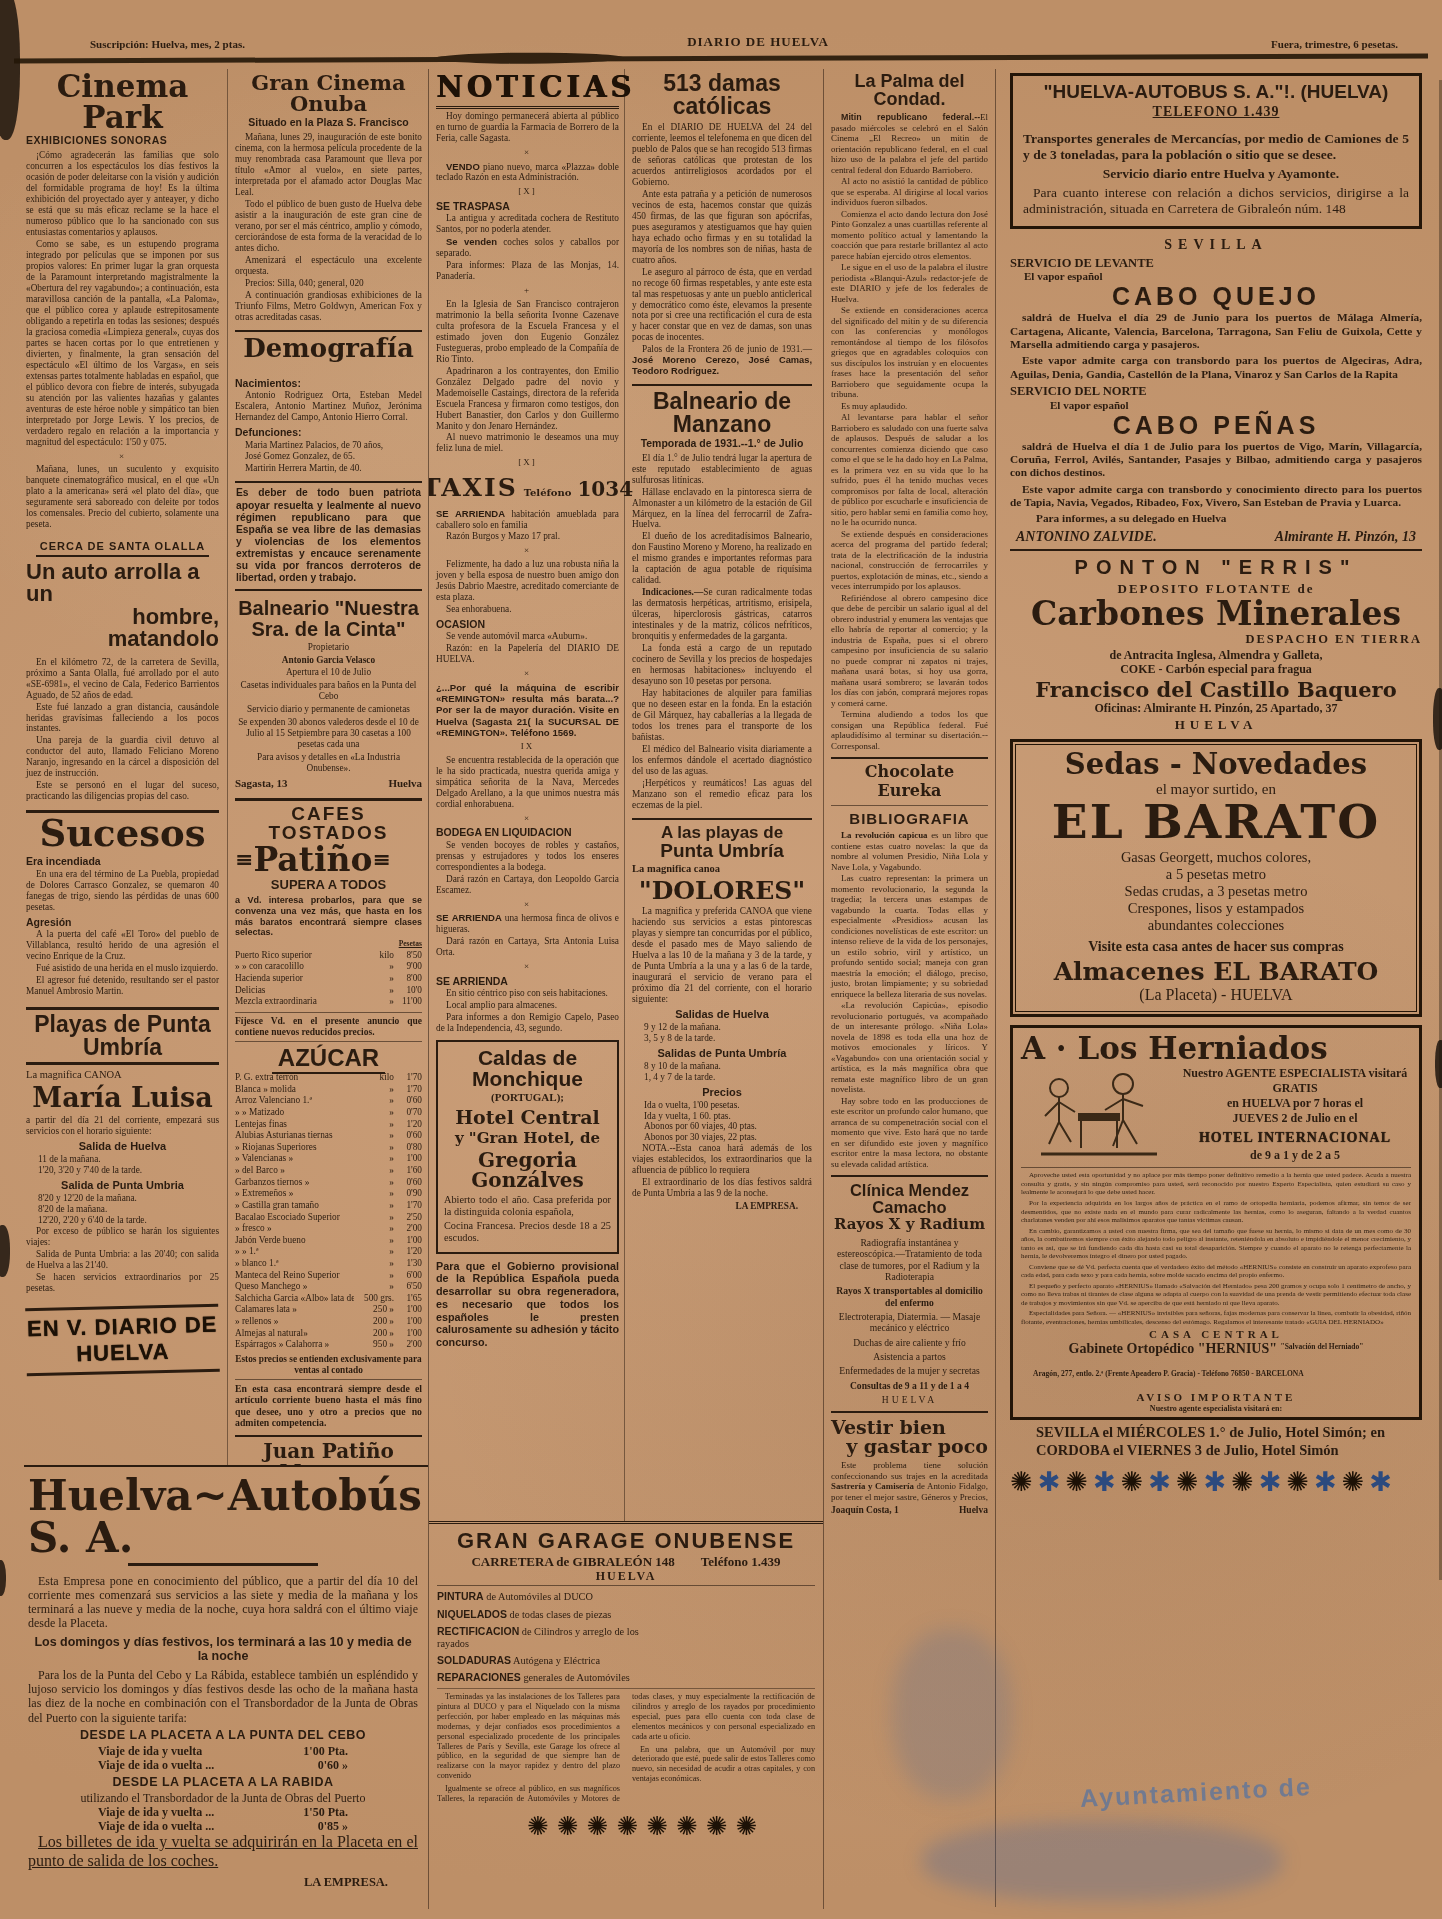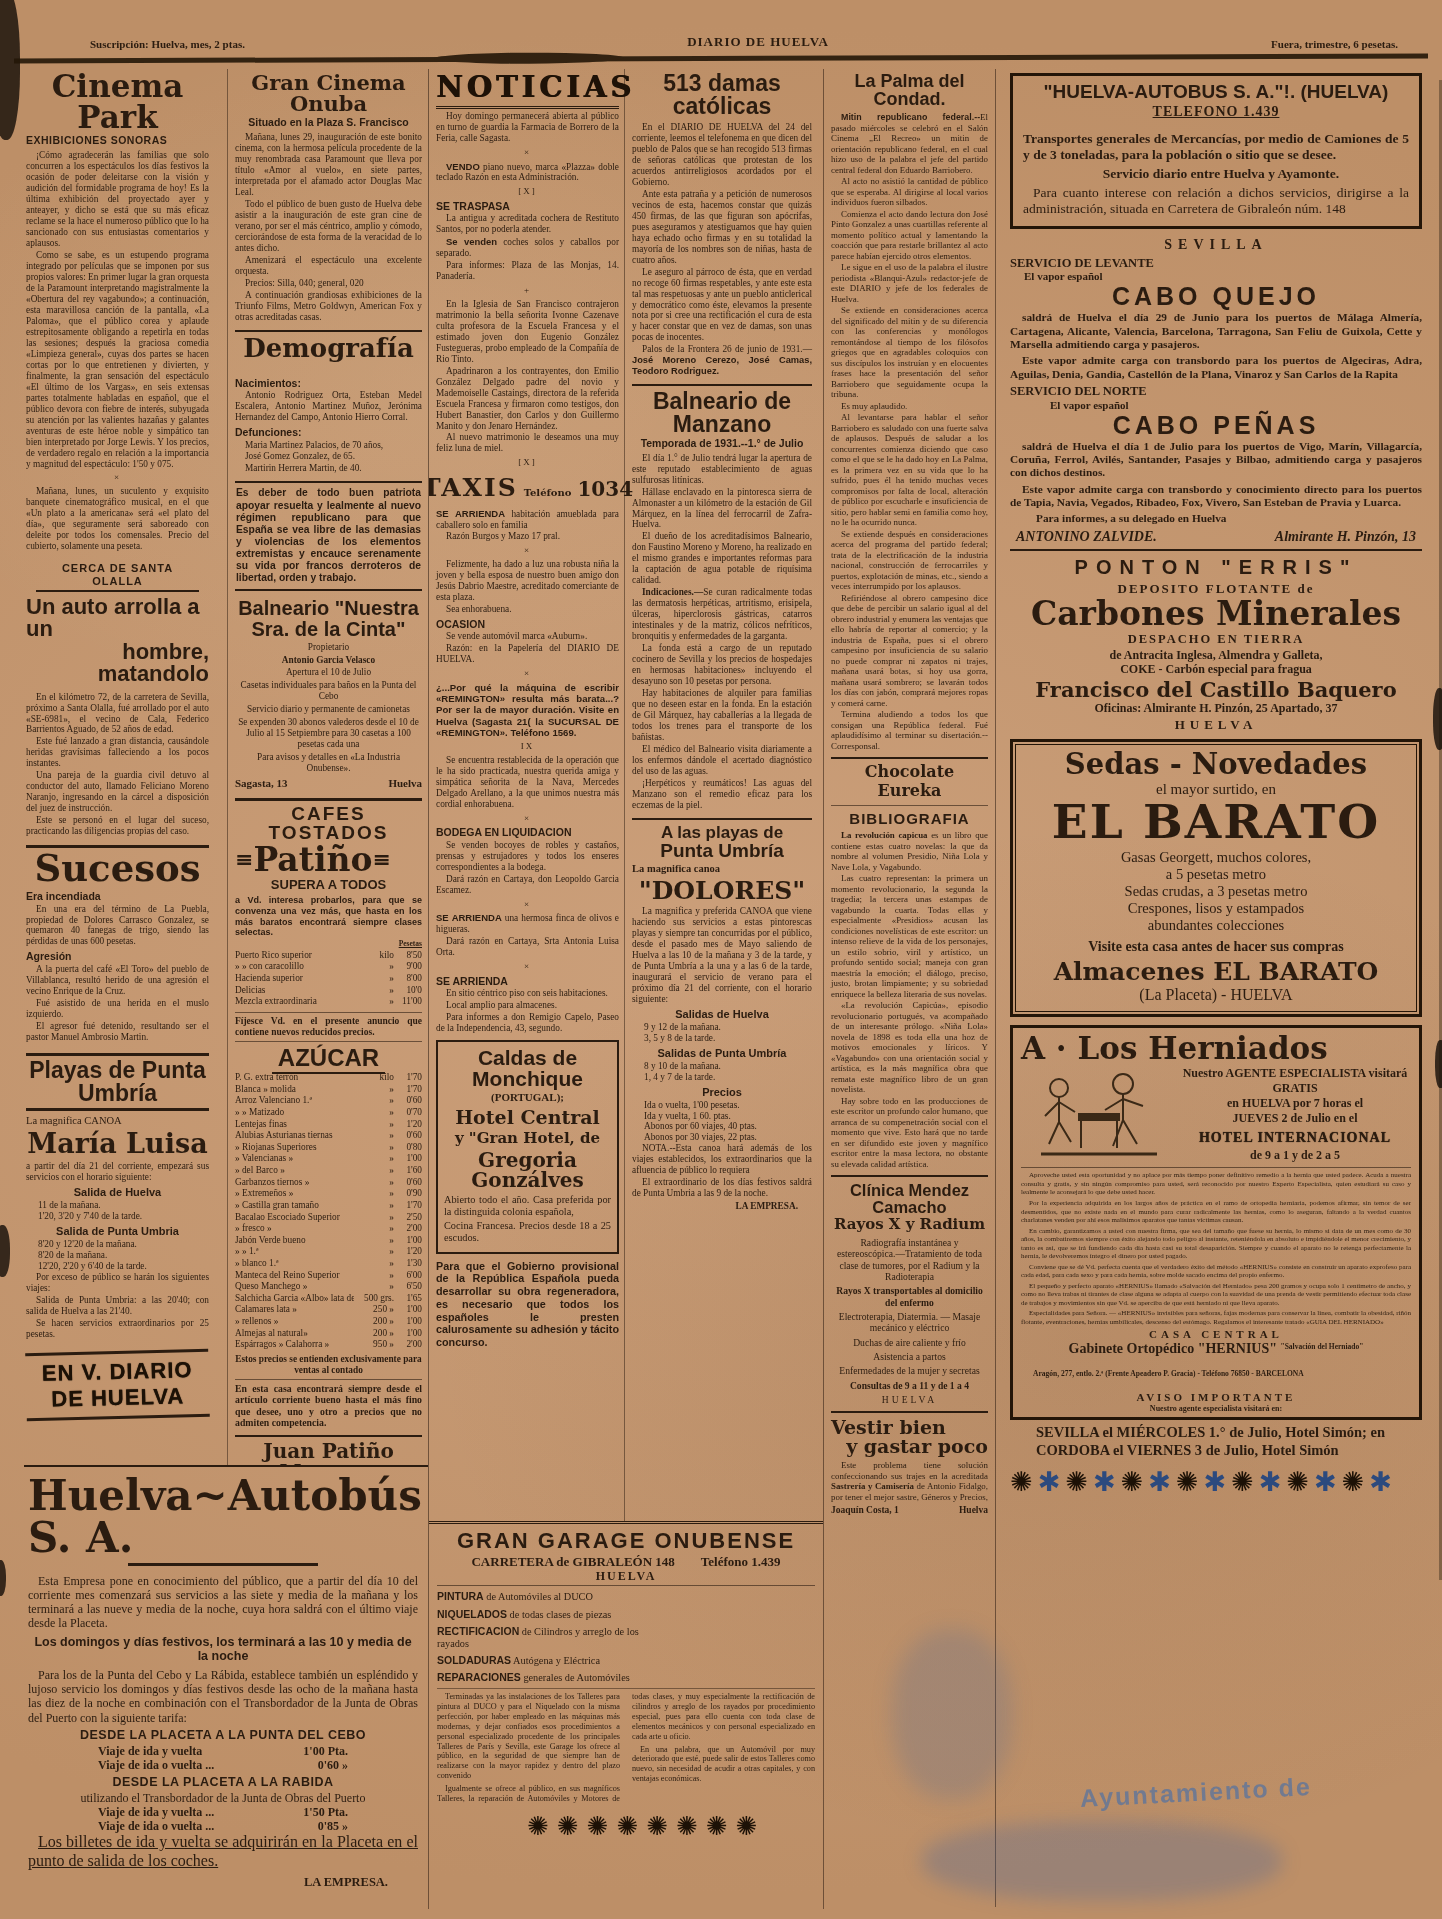--- a/index.html
+++ b/index.html
@@ -11,21 +11,21 @@
     color:#2b1c10;font-family:"Liberation Serif",serif;}
   .mark{position:absolute;background:#17100a;opacity:.82;border-radius:45%;}
   .masthead{display:flex;justify-content:space-between;align-items:flex-end;padding:34px 44px 4px 90px;font-size:11px;font-weight:bold;}
   .mast-title{font-size:13px;letter-spacing:1px;}
   .mast-rule{position:relative;height:5px;background:#241708;margin:2px 14px 0;transform:rotate(-.2deg);opacity:.9;}
   .mast-rule .blot{position:absolute;left:420px;top:-4px;width:190px;height:11px;background:#241708;border-radius:50%;}
   .cols{position:relative;display:flex;align-items:flex-start;padding:8px 8px 0 24px;height:1840px;overflow:hidden;font-size:9.3px;line-height:1.18;}
   .col{box-sizing:border-box;}
   .wrapL{flex:none;width:404px;border-right:1px solid rgba(43,28,16,.55);}
   .rowL{display:flex;height:1396px;overflow:hidden;}
-  .c1{width:204px;padding:0 18px 0 2px;border-right:1px solid rgba(43,28,16,.5);}
+  .c1{width:204px;padding:0 8px 0 2px;border-right:1px solid rgba(43,28,16,.5);}
   .c2{width:198px;padding:0 4px 0 7px;}
   .autobus{height:438px;overflow:hidden;border-top:2px solid #2b1c10;padding:6px 10px 0 4px;}
   .wrapM{flex:none;width:394px;border-right:1px solid rgba(43,28,16,.55);}
   .rowM{display:flex;height:1452px;overflow:hidden;}
   .c3{width:196px;padding:0 5px 0 7px;border-right:1px solid rgba(43,28,16,.5);}
   .c4{width:192px;padding:0 5px 0 7px;}
   .garage{height:382px;overflow:hidden;border-top:3px double #2b1c10;padding:4px 8px;}
   .c5{flex:none;width:172px;padding:0 7px;border-right:1px solid rgba(43,28,16,.55);height:1838px;overflow:hidden;}
   .c6{flex:1;padding:2px 12px 0 14px;height:1838px;overflow:hidden;position:relative;}
   .p{margin:0 0 1px;text-align:justify;text-indent:10px;}
@@ -135,21 +135,21 @@
   .ib-city{text-align:center;font-size:14px;letter-spacing:6px;font-weight:bold;margin:0 0 2px;}
   .ib-svc{font-size:12.5px;font-weight:bold;margin:1px 0 0;}
   .ib-vap{font-size:11px;font-weight:bold;margin:0 0 0 14px;}
   .t-ship{font-size:25px;text-align:center;letter-spacing:4px;margin:1px 0 2px;line-height:1;}
   .ib-p{font-size:11.3px;font-weight:bold;text-align:justify;margin:0 0 3px;text-indent:12px;}
   .ib-agent{display:flex;justify-content:space-between;font-style:italic;font-weight:bold;font-size:14px;margin:2px 6px 4px;}
   .ponton{border-top:2px solid #2b1c10;text-align:center;padding-top:4px;}
   .t-pon1{font-size:20px;letter-spacing:8px;margin:1px 0;}
   .t-pon2{font-size:13px;letter-spacing:2px;font-weight:bold;margin:0;}
   .t-carbones{font-size:33px;line-height:1;margin:1px 0 2px;}
-  .t-pon4{font-size:12.5px;letter-spacing:2px;font-weight:bold;margin:1px 0;}
+  .t-pon4{font-size:12.5px;letter-spacing:2px;font-weight:bold;margin:1px 0;text-align:right;}
   .pon-l{font-size:12px;font-weight:bold;margin:0;}
   .t-paco{font-size:21px;line-height:1;margin:3px 0 1px;}
   .pon-of{font-size:12px;font-weight:bold;margin:0;}
   .pon-city{font-size:13px;font-weight:bold;letter-spacing:5px;margin:2px 0 4px;}
   .baratobox{border:3px solid #231508;outline:1px solid #231508;outline-offset:-6px;padding:8px 10px;text-align:center;margin:6px 0 8px;}
   .t-bar1{font-size:29px;line-height:1;margin:0;}
   .t-bar2{font-size:15px;margin:2px 0;}
   .t-bar3{font-size:47px;line-height:.95;margin:0 0 4px;letter-spacing:2px;}
   .bar-l{font-size:14.5px;margin:0;}
   .bar-b1{font-size:14px;font-weight:bold;margin:5px 0 3px;}

